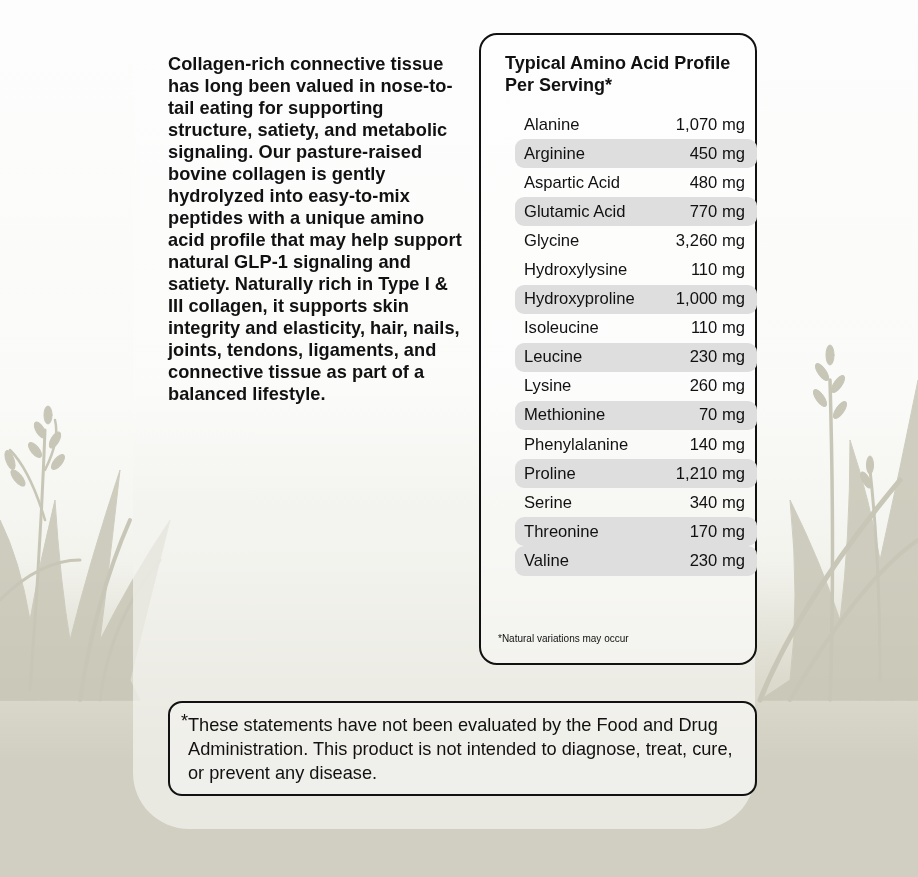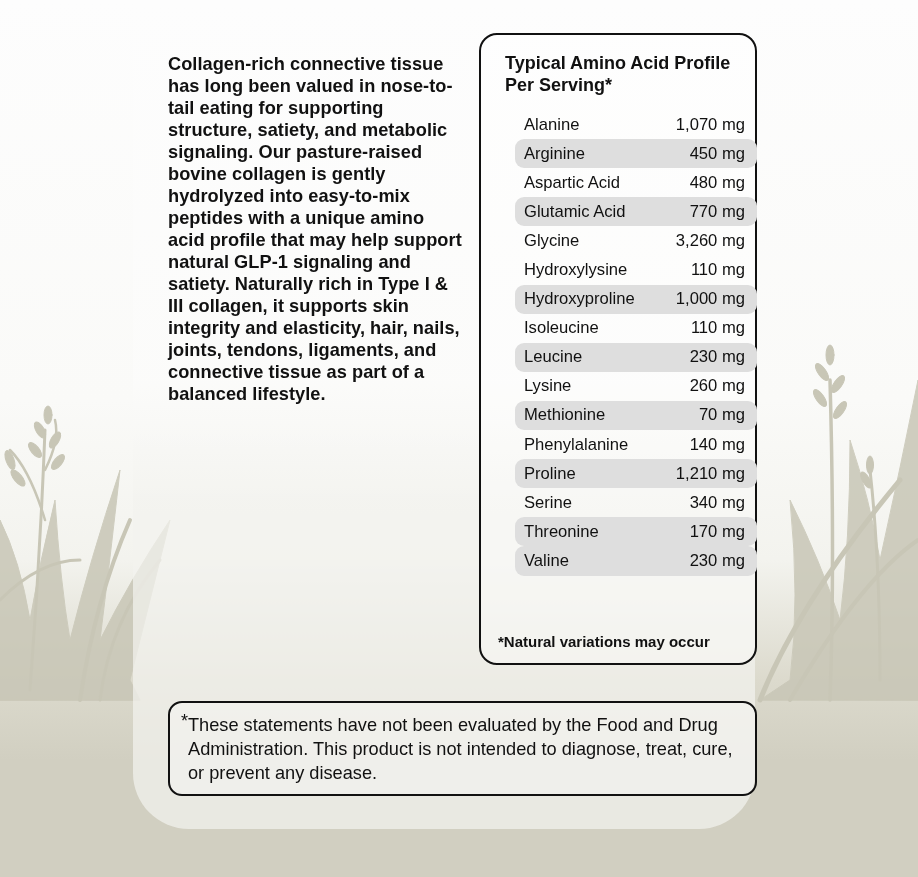--- a/index.html
+++ b/index.html
@@ -50,22 +50,21 @@
     }
     .row {
       display: flex; justify-content: space-between; align-items: center;
       height: 29.1px; padding: 0 12px 0 9px;
       font-size: 16.6px;
     }
     .row.shade { background: #dedede; border-radius: 9px; }
     .row .val { text-align: left; white-space: nowrap; }
     #amino-note {
       position: absolute; left: 498px; top: 633px;
-      font-size: 15px;
-      font-weight: bold;
+      font-size: 10px;
     }
     #disclaimer {
       position: absolute; left: 168px; top: 701px; width: 589px; height: 95px;
       border: 2.5px solid #111; border-radius: 14px;
       background: rgba(255,255,255,0.3);
       padding: 10px 12px 0 18px;
       font-size: 18.2px; line-height: 24px;
     }
     #disclaimer .star {
       position: absolute; left: 11px; top: 6px; font-size: 18px;

